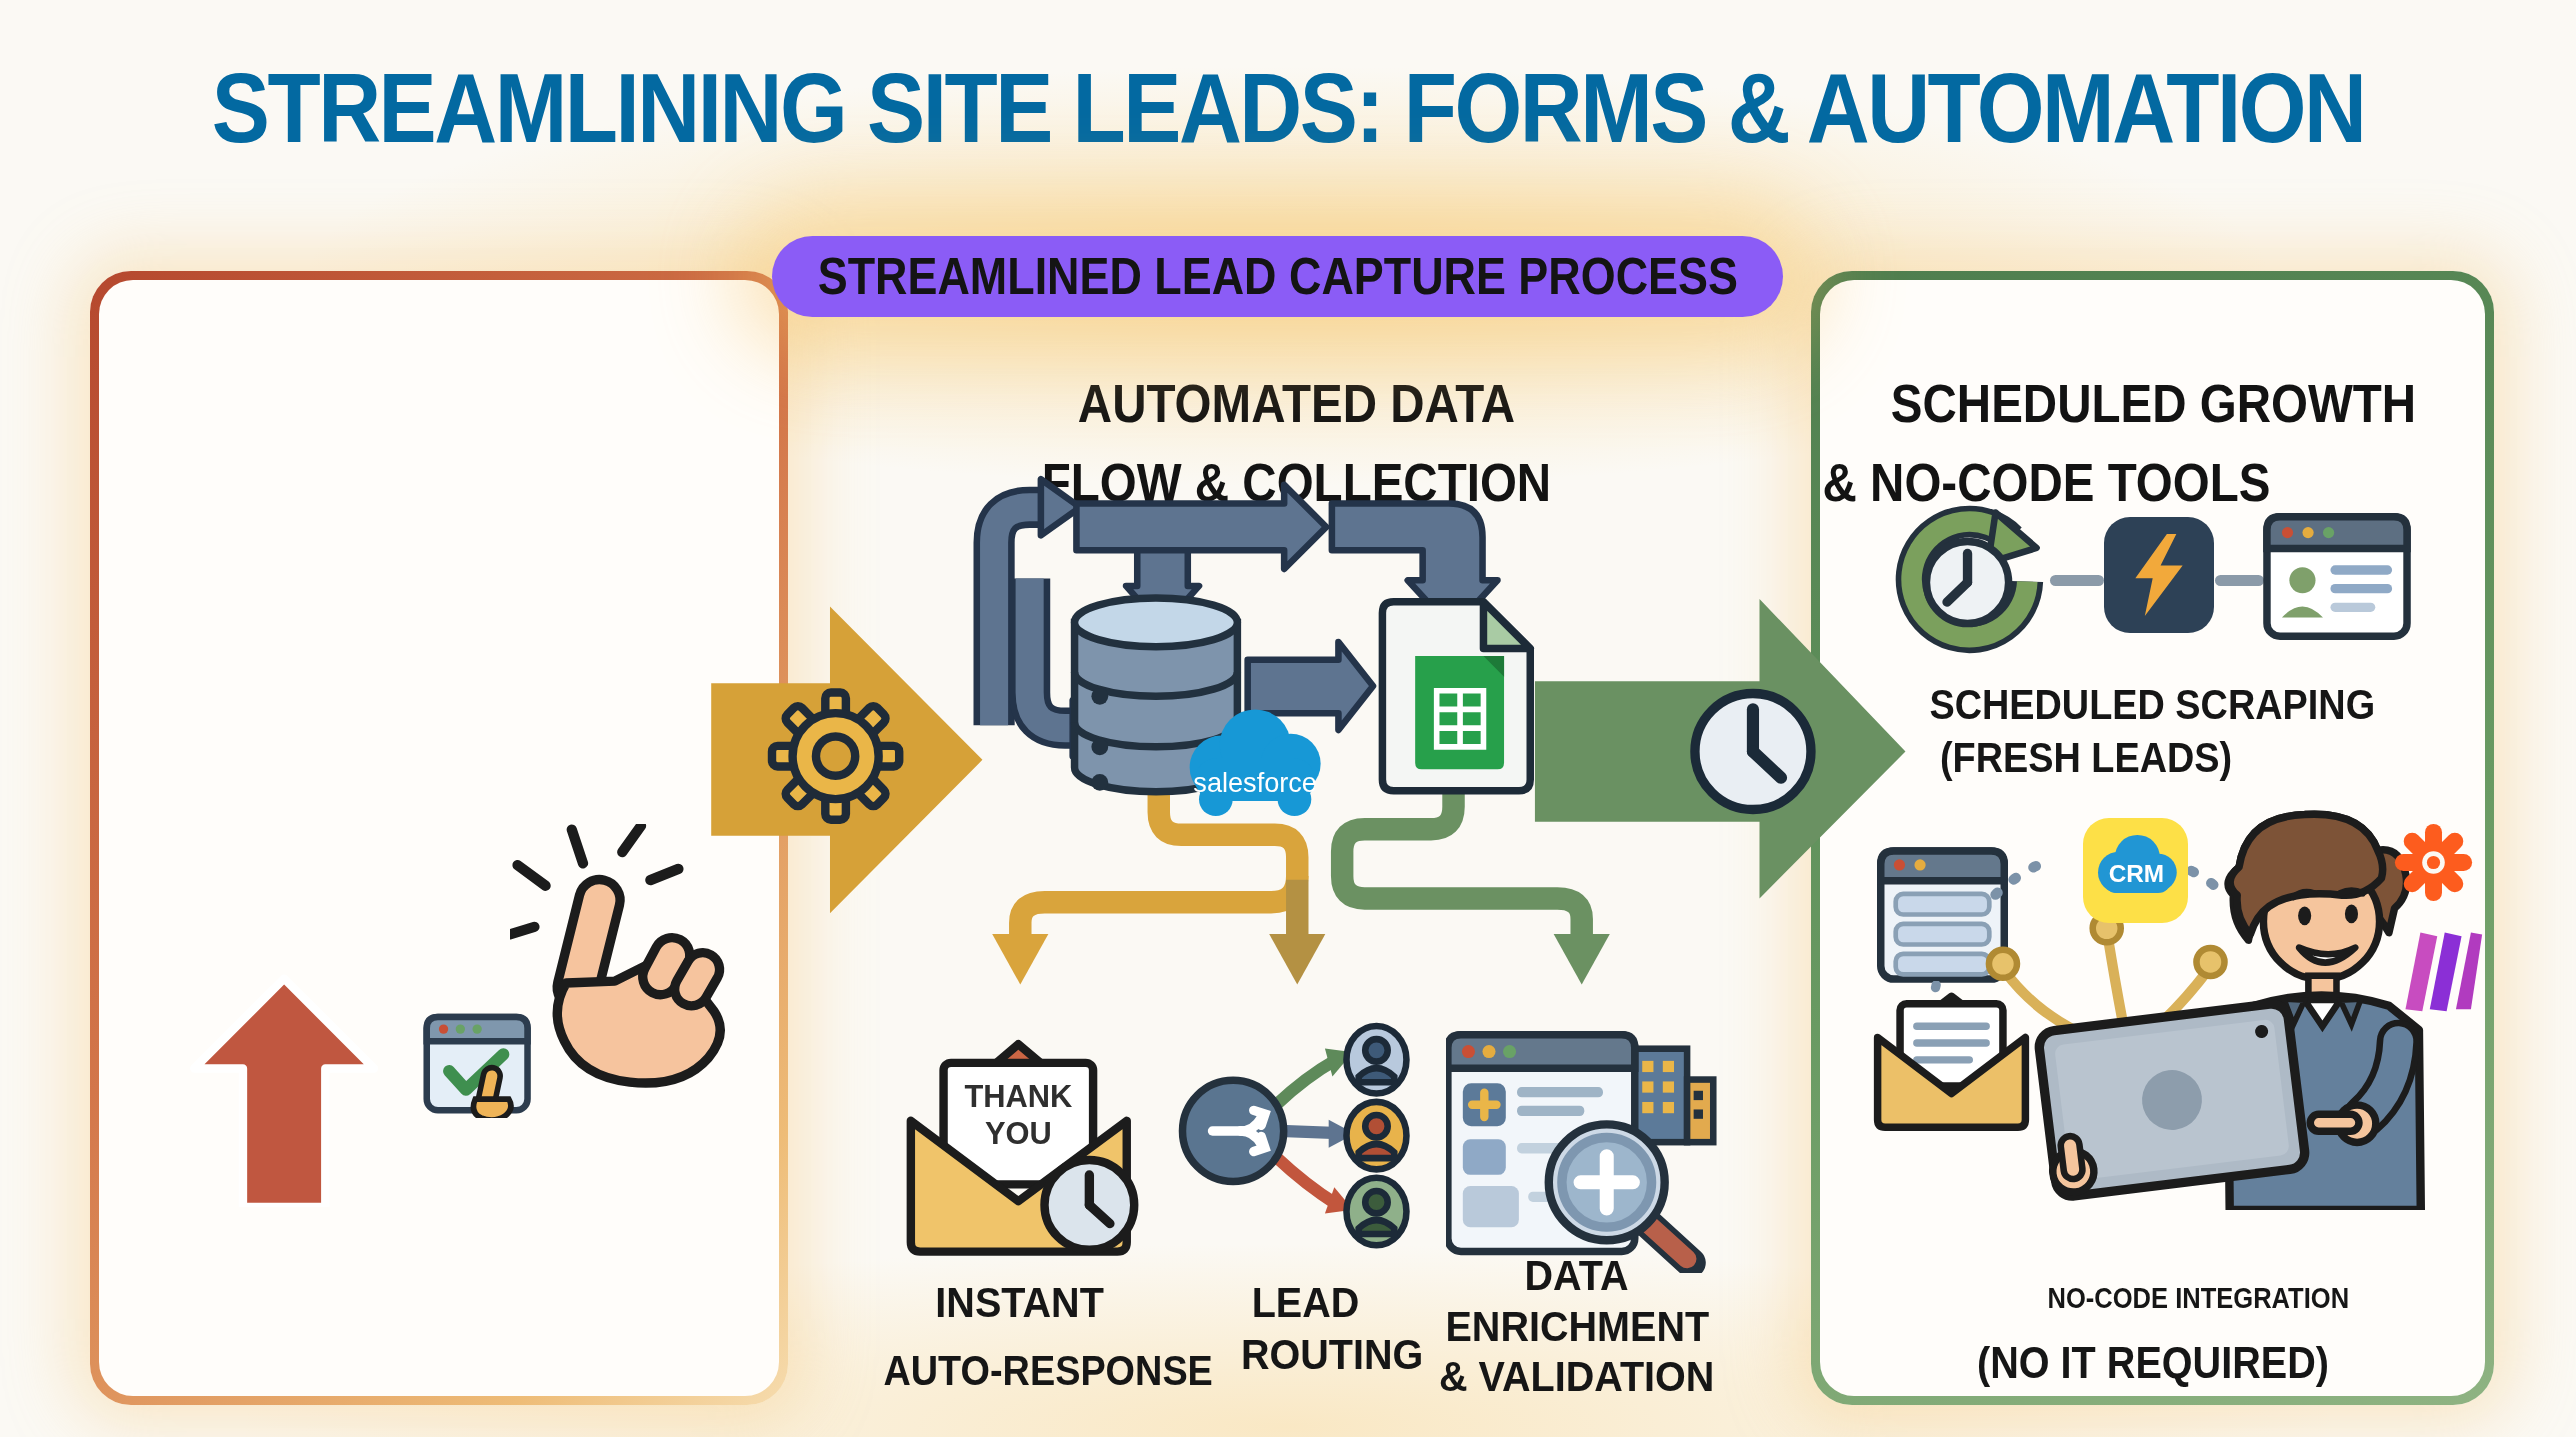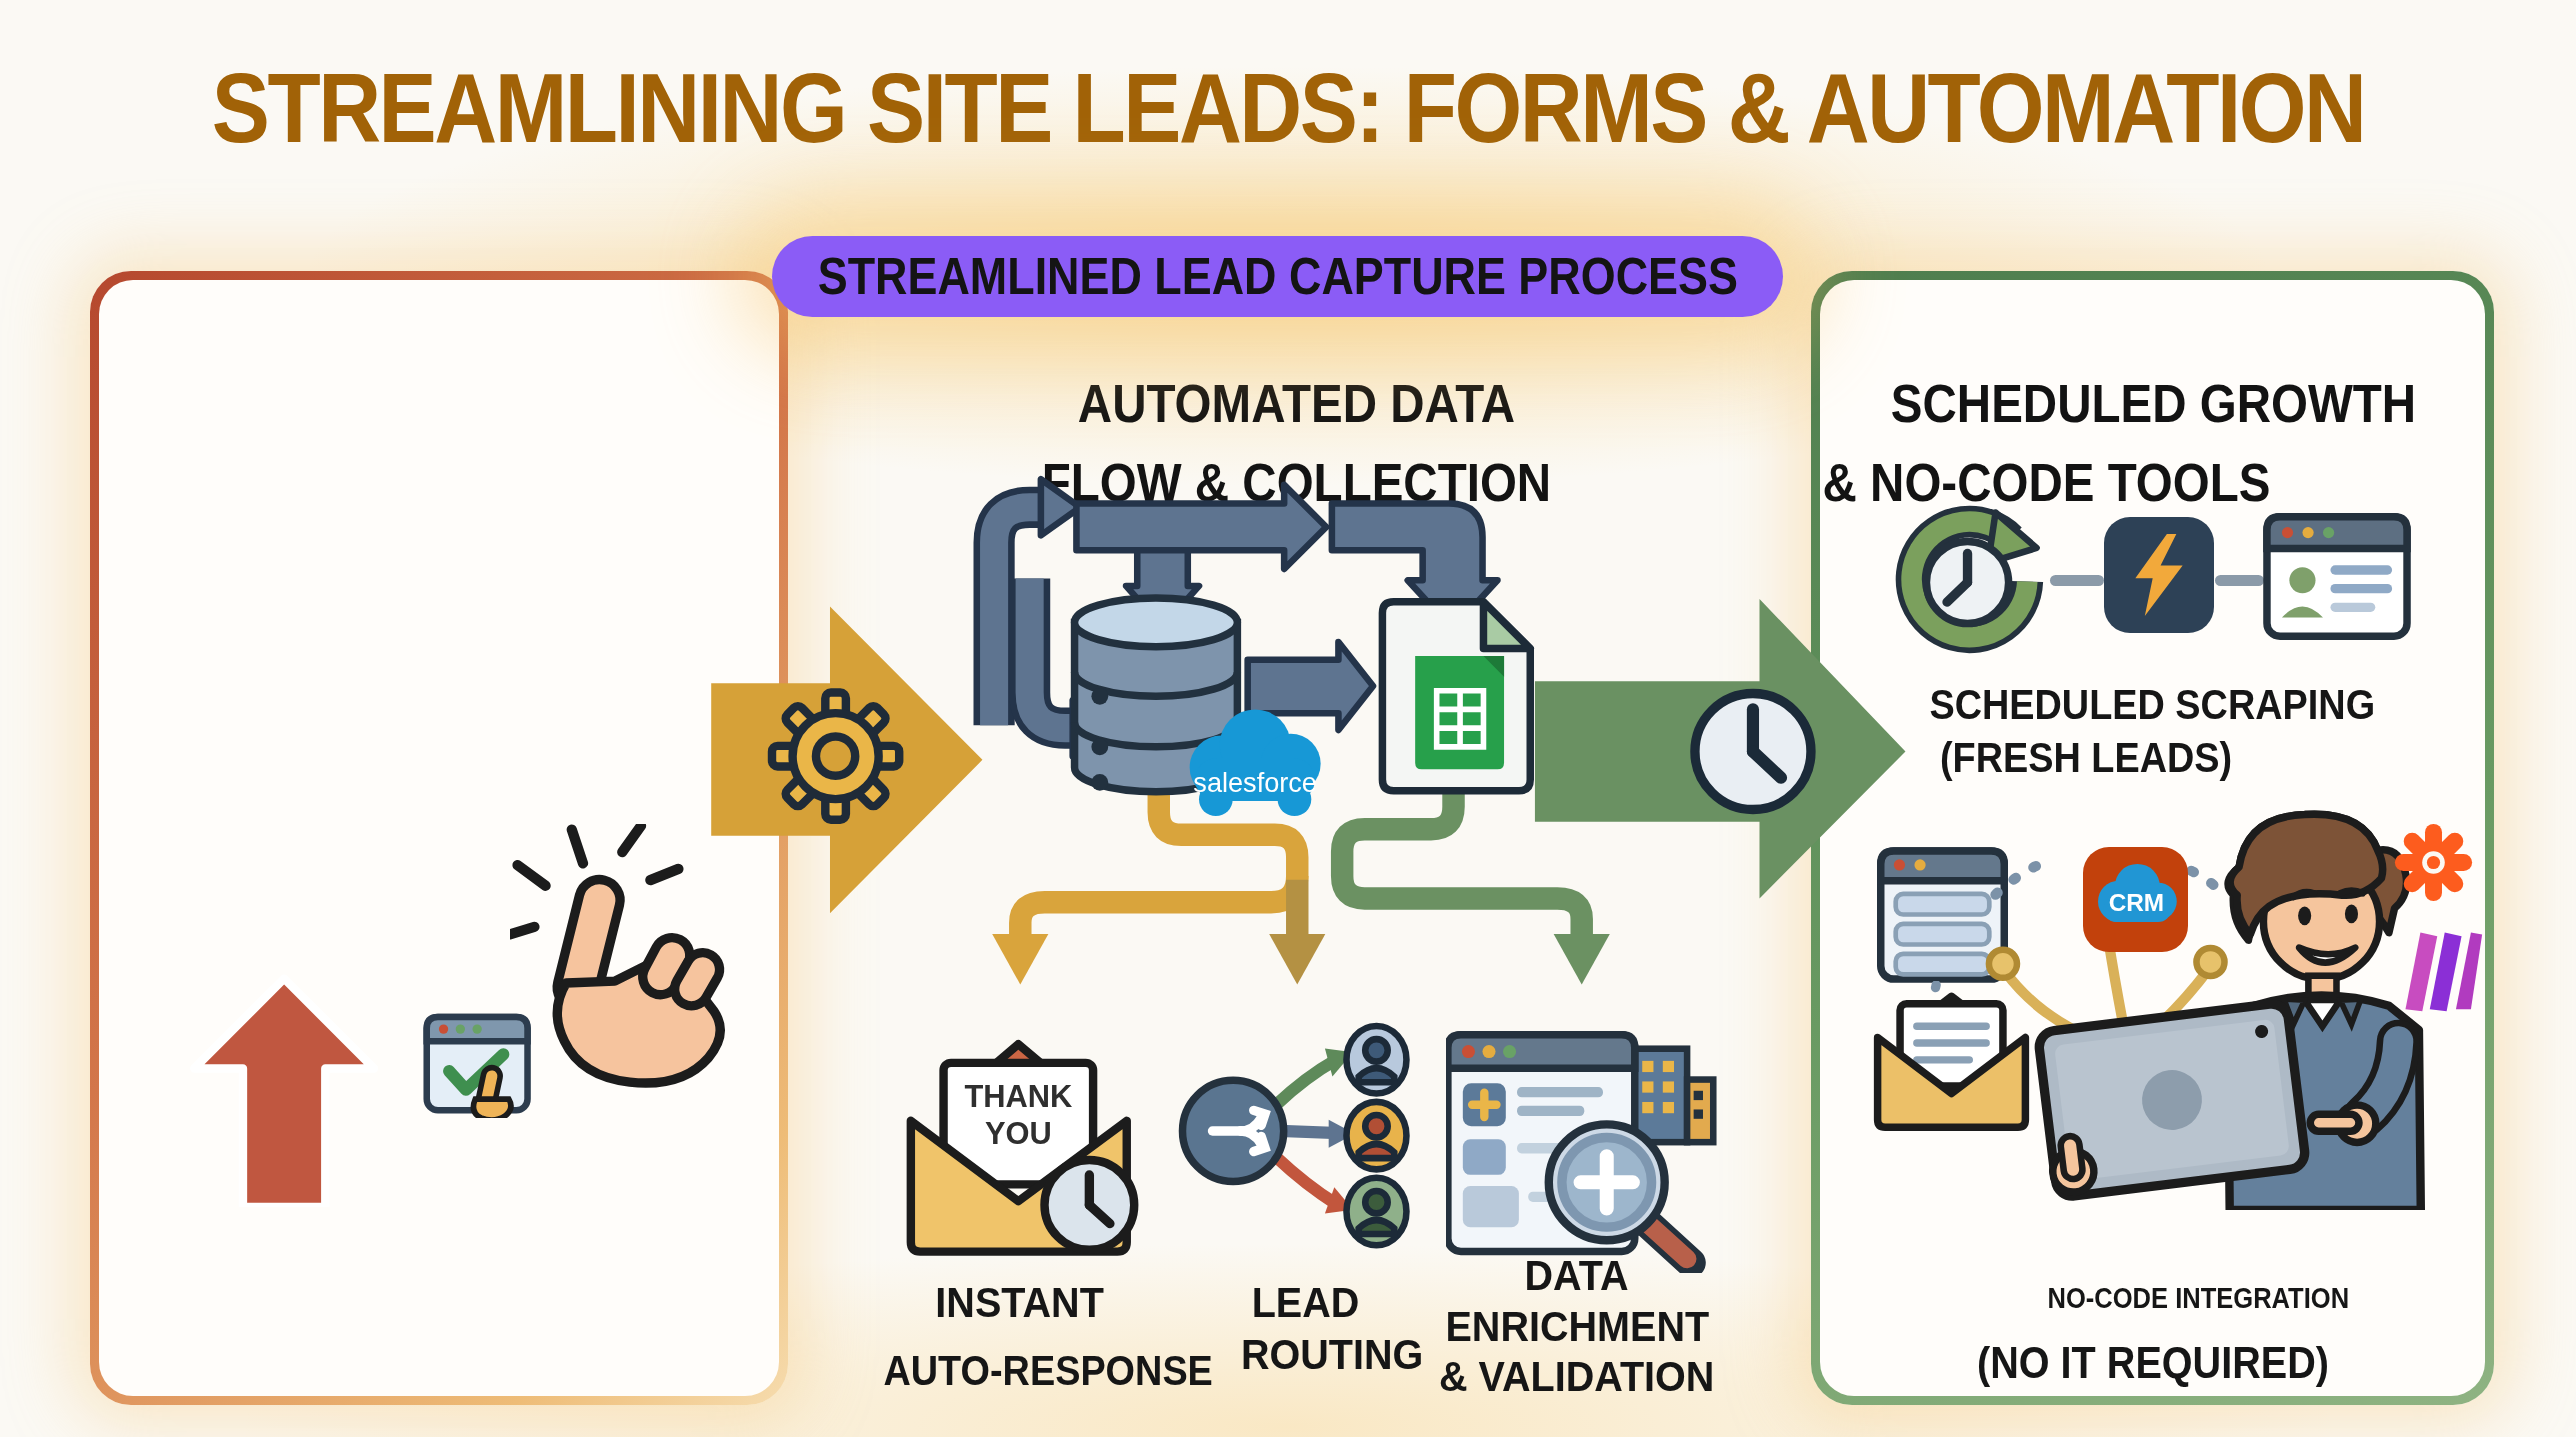--- a/index.html
+++ b/index.html
@@ -8,21 +8,21 @@
     font-family:"Liberation Sans",sans-serif;
     background:
       radial-gradient(ellipse 1404px 300px at 1288px 276px, rgba(247,206,124,.5), transparent 70%),
       radial-gradient(ellipse 1498px 262px at 1288px 1427px, rgba(247,206,124,.4), transparent 70%),
       #fbf9f4;
   }
   .abs{position:absolute;}
   .ctr{text-align:center;}
   .hx{display:inline-block;transform:scaleX(.88);transform-origin:center;white-space:nowrap;}
   .hx2{display:inline-block;transform:scaleX(.92);transform-origin:center;white-space:nowrap;}
-  .big-title{left:0;top:51px;width:2576px;font-size:99px;font-weight:bold;color:#a16207;letter-spacing:-2.8px;}
+  .big-title{left:0;top:51px;width:2576px;font-size:99px;font-weight:bold;color:#0369a1;letter-spacing:-2.8px;}
   .banner{left:772px;top:236px;width:1011px;height:81px;background:#8b5cf6;border-radius:43px;
     box-shadow:0 0 84px 37px rgba(246,196,100,.45);display:flex;align-items:center;justify-content:center;
     font-size:51px;font-weight:bold;color:#141414;z-index:5;}
   .panel{top:271px;height:1134px;border-radius:41px;z-index:1;box-shadow:0 0 66px 19px rgba(243,196,112,.35);}
   .panel-inner{position:absolute;inset:9.4px;background:#fffdfa;border-radius:34px;}
   .panel-title{font-size:54px;font-weight:bold;color:#131313;line-height:1;}
   .lbl{font-size:43px;font-weight:bold;color:#161616;line-height:1;}
   .badge{left:159px;top:482px;width:564px;height:69px;background:#374f63;border-radius:37px;
     display:flex;align-items:center;justify-content:center;color:#f2f5f7;font-size:38px;font-weight:bold;letter-spacing:0.9px;}
   .browser{left:168px;top:554px;width:543px;height:552px;border-radius:20.6px;background:#dce7f2;
@@ -31,21 +31,21 @@
   .dot{position:absolute;border-radius:50%;}
   .field{position:absolute;left:41px;width:468px;height:92px;background:#fdfeff;border:4.7px solid #7b93a9;
     border-radius:19px;display:flex;align-items:center;padding-left:28px;font-size:43px;color:#3e5871;font-weight:bold;}
   .fcheck{position:absolute;right:17px;top:22.5px;width:43px;height:43px;border-radius:50%;background:#6e93c6;
     color:#fff;font-size:28px;font-weight:bold;display:flex;align-items:center;justify-content:center;}
   .redbox{left:155px;top:1198px;width:277px;height:152px;background:#c05740;border-radius:32px;color:#fff;
     display:flex;flex-direction:column;align-items:center;justify-content:center;line-height:1.02;}
   .tb-pill{left:538px;top:1041px;width:219px;height:73px;background:#2e4356;border-radius:37px;display:flex;
     align-items:center;justify-content:center;gap:11.2px;color:#fff;font-size:37px;font-weight:bold;}
   .conn{position:absolute;height:11.2px;background:#8b9aa8;border-radius:5.6px;top:575px;z-index:2;}
-  .crm-tile{left:2083px;top:847px;width:105px;height:105px;background:#c2410c;border-radius:26px;z-index:3;}
+  .crm-tile{left:2083px;top:818px;width:105px;height:105px;background:#fde047;border-radius:26px;z-index:3;}
 </style>
 </head>
 <body>
 
 <div class="abs big-title ctr">
   <span class="hx">STREAMLINING SITE LEADS: FORMS &amp; AUTOMATION</span>
 </div>
 
 <div class="abs banner">
   <span class="hx">STREAMLINED LEAD CAPTURE PROCESS</span>

